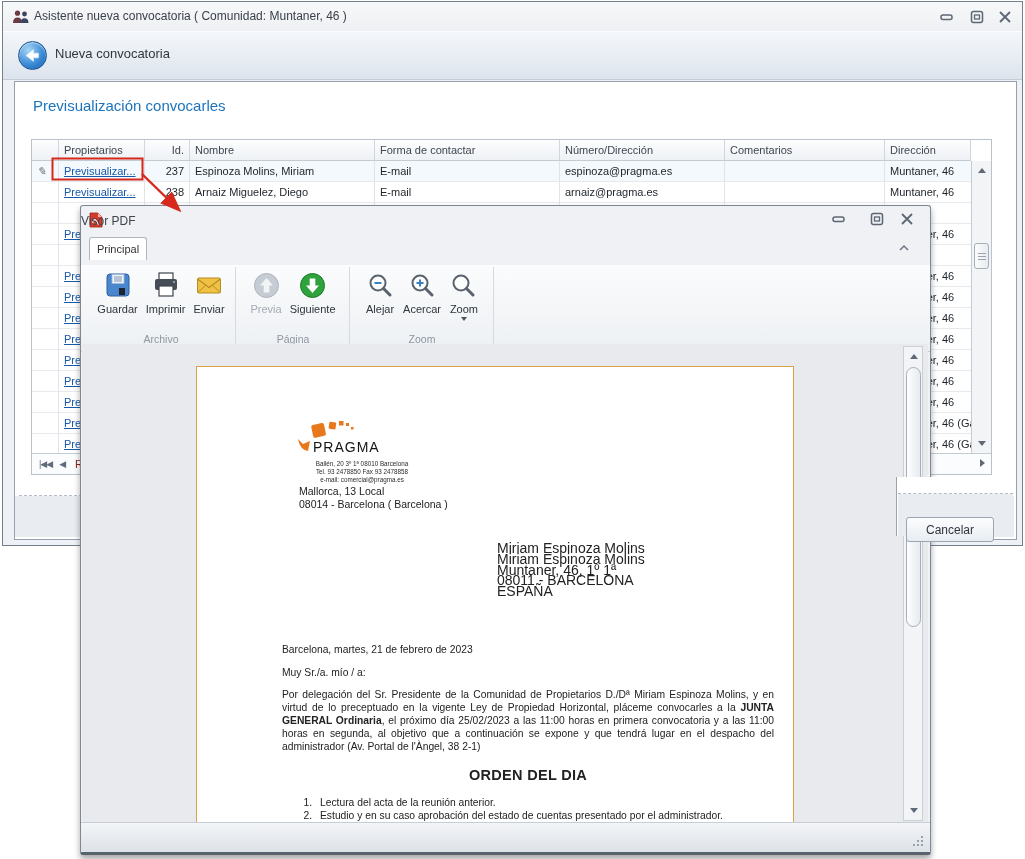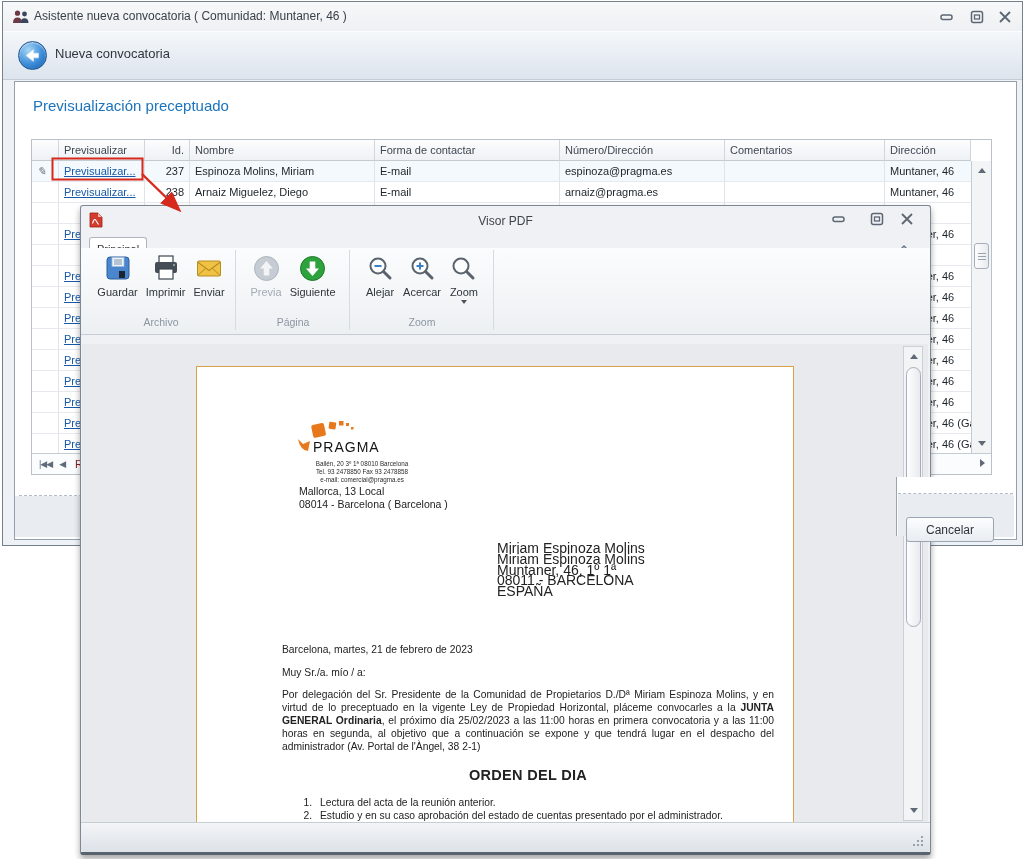--- a/index.html
+++ b/index.html
@@ -47,25 +47,25 @@
   .nav .rec{margin-left:10px;font-size:11px;color:#8b1e1e;letter-spacing:0;}
   .nav .right{margin-left:auto;margin-right:6px;}
   .dashsep{border-top:1px dashed #b3bcc6;height:0;}
   .footfill{background:#e9edf2;}
   .btn{background:linear-gradient(#fcfdfe,#e8ecf1);border:1px solid #9aa6b2;border-radius:3px;
        font-size:12px;color:#2f363d;display:flex;align-items:center;justify-content:center;cursor:pointer;}
   
   #pdf-win{left:80px;top:205px;width:849px;height:646px;background:#eff1f4;border:1px solid #7e8894;
            border-bottom:3px solid #59636e;border-radius:3px;box-shadow:0 4px 6px rgba(0,0,0,.35);z-index:60;}
   .pdf-title{left:0;top:0;right:0;height:28px;}
-  .pdf-title .t{left:0;right:0;top:8px;text-align:center;font-size:12px;color:#3f454d;}
+  .pdf-title .t{left:0;right:0;top:8px;text-align:left;font-size:12px;color:#3f454d;}
   .tabstrip{left:0;top:28px;right:0;height:24px;}
   .tab{left:8px;top:3px;width:56px;height:22px;background:#fff;border:1px solid #aeb7c0;border-bottom:none;
        border-radius:3px 3px 0 0;font-size:11px;color:#333;display:flex;align-items:center;justify-content:center;}
-  .ribbon{left:0;top:42px;right:0;height:86px;background:linear-gradient(#fbfcfd,#edf0f3);
+  .ribbon{left:0;top:59px;right:0;height:86px;background:linear-gradient(#fbfcfd,#edf0f3);
           border-bottom:1px solid #c6cdd4;padding-left:41px;}
   .group{top:2px;height:80px;border-right:1px solid #d6dbe1;}
   .gbtns{display:flex;justify-content:center;}
   .rbtn{display:flex;flex-direction:column;align-items:center;padding:3px 4px 0 4px;cursor:pointer;}
   .ric{width:30px;height:30px;display:flex;align-items:center;justify-content:center;}
   .rlbl{font-size:11px;color:#2e353c;margin-top:3px;white-space:nowrap;}
   .rbtn.disabled .rlbl{color:#a3abb4;}
   .glbl{position:absolute;left:0;right:0;bottom:2px;text-align:center;font-size:10.5px;color:#8d96a1;}
   .ddar{width:0;height:0;border-left:3.5px solid transparent;border-right:3.5px solid transparent;
         border-top:4px solid #4a5560;margin-top:2px;}
@@ -119,26 +119,26 @@
   <div class="band abs">
     <div class="backbtn abs">
       <svg class="abs" style="left:5px;top:6px" width="17" height="15" viewBox="0 0 17 15">
         <path d="M9.5 1.5 L2 7.5 L9.5 13.5 L9.5 9.8 L14.5 9.8 L14.5 5.2 L9.5 5.2 Z" fill="#fff" stroke="#d9ecfa" stroke-width="0.6"></path>
       </svg>
     </div>
     <span class="abs lbl">Nueva convocatoria</span>
   </div>
 
   <div class="panel abs"></div>
-  <div class="abs h1">Previsualización preceptuado</div>
+  <div class="abs h1">Previsualización convocarles</div>
 
   <div id="grid" class="abs">
     <div class="trow hrow">
       <div class="cell w-ind"></div>
-      <div class="cell w-link">Previsualizar</div>
+      <div class="cell w-link">Propietarios</div>
       <div class="cell w-id" style="text-align:right">Id.</div>
       <div class="cell w-nom">Nombre</div>
       <div class="cell w-for">Forma de contactar</div>
       <div class="cell w-num">Número/Dirección</div>
       <div class="cell w-com">Comentarios</div>
       <div class="cell w-dir">Dirección</div>
     </div>
     <div>
         <div class="trow sel">
     <div class="cell w-ind edit-ind">✎</div>

